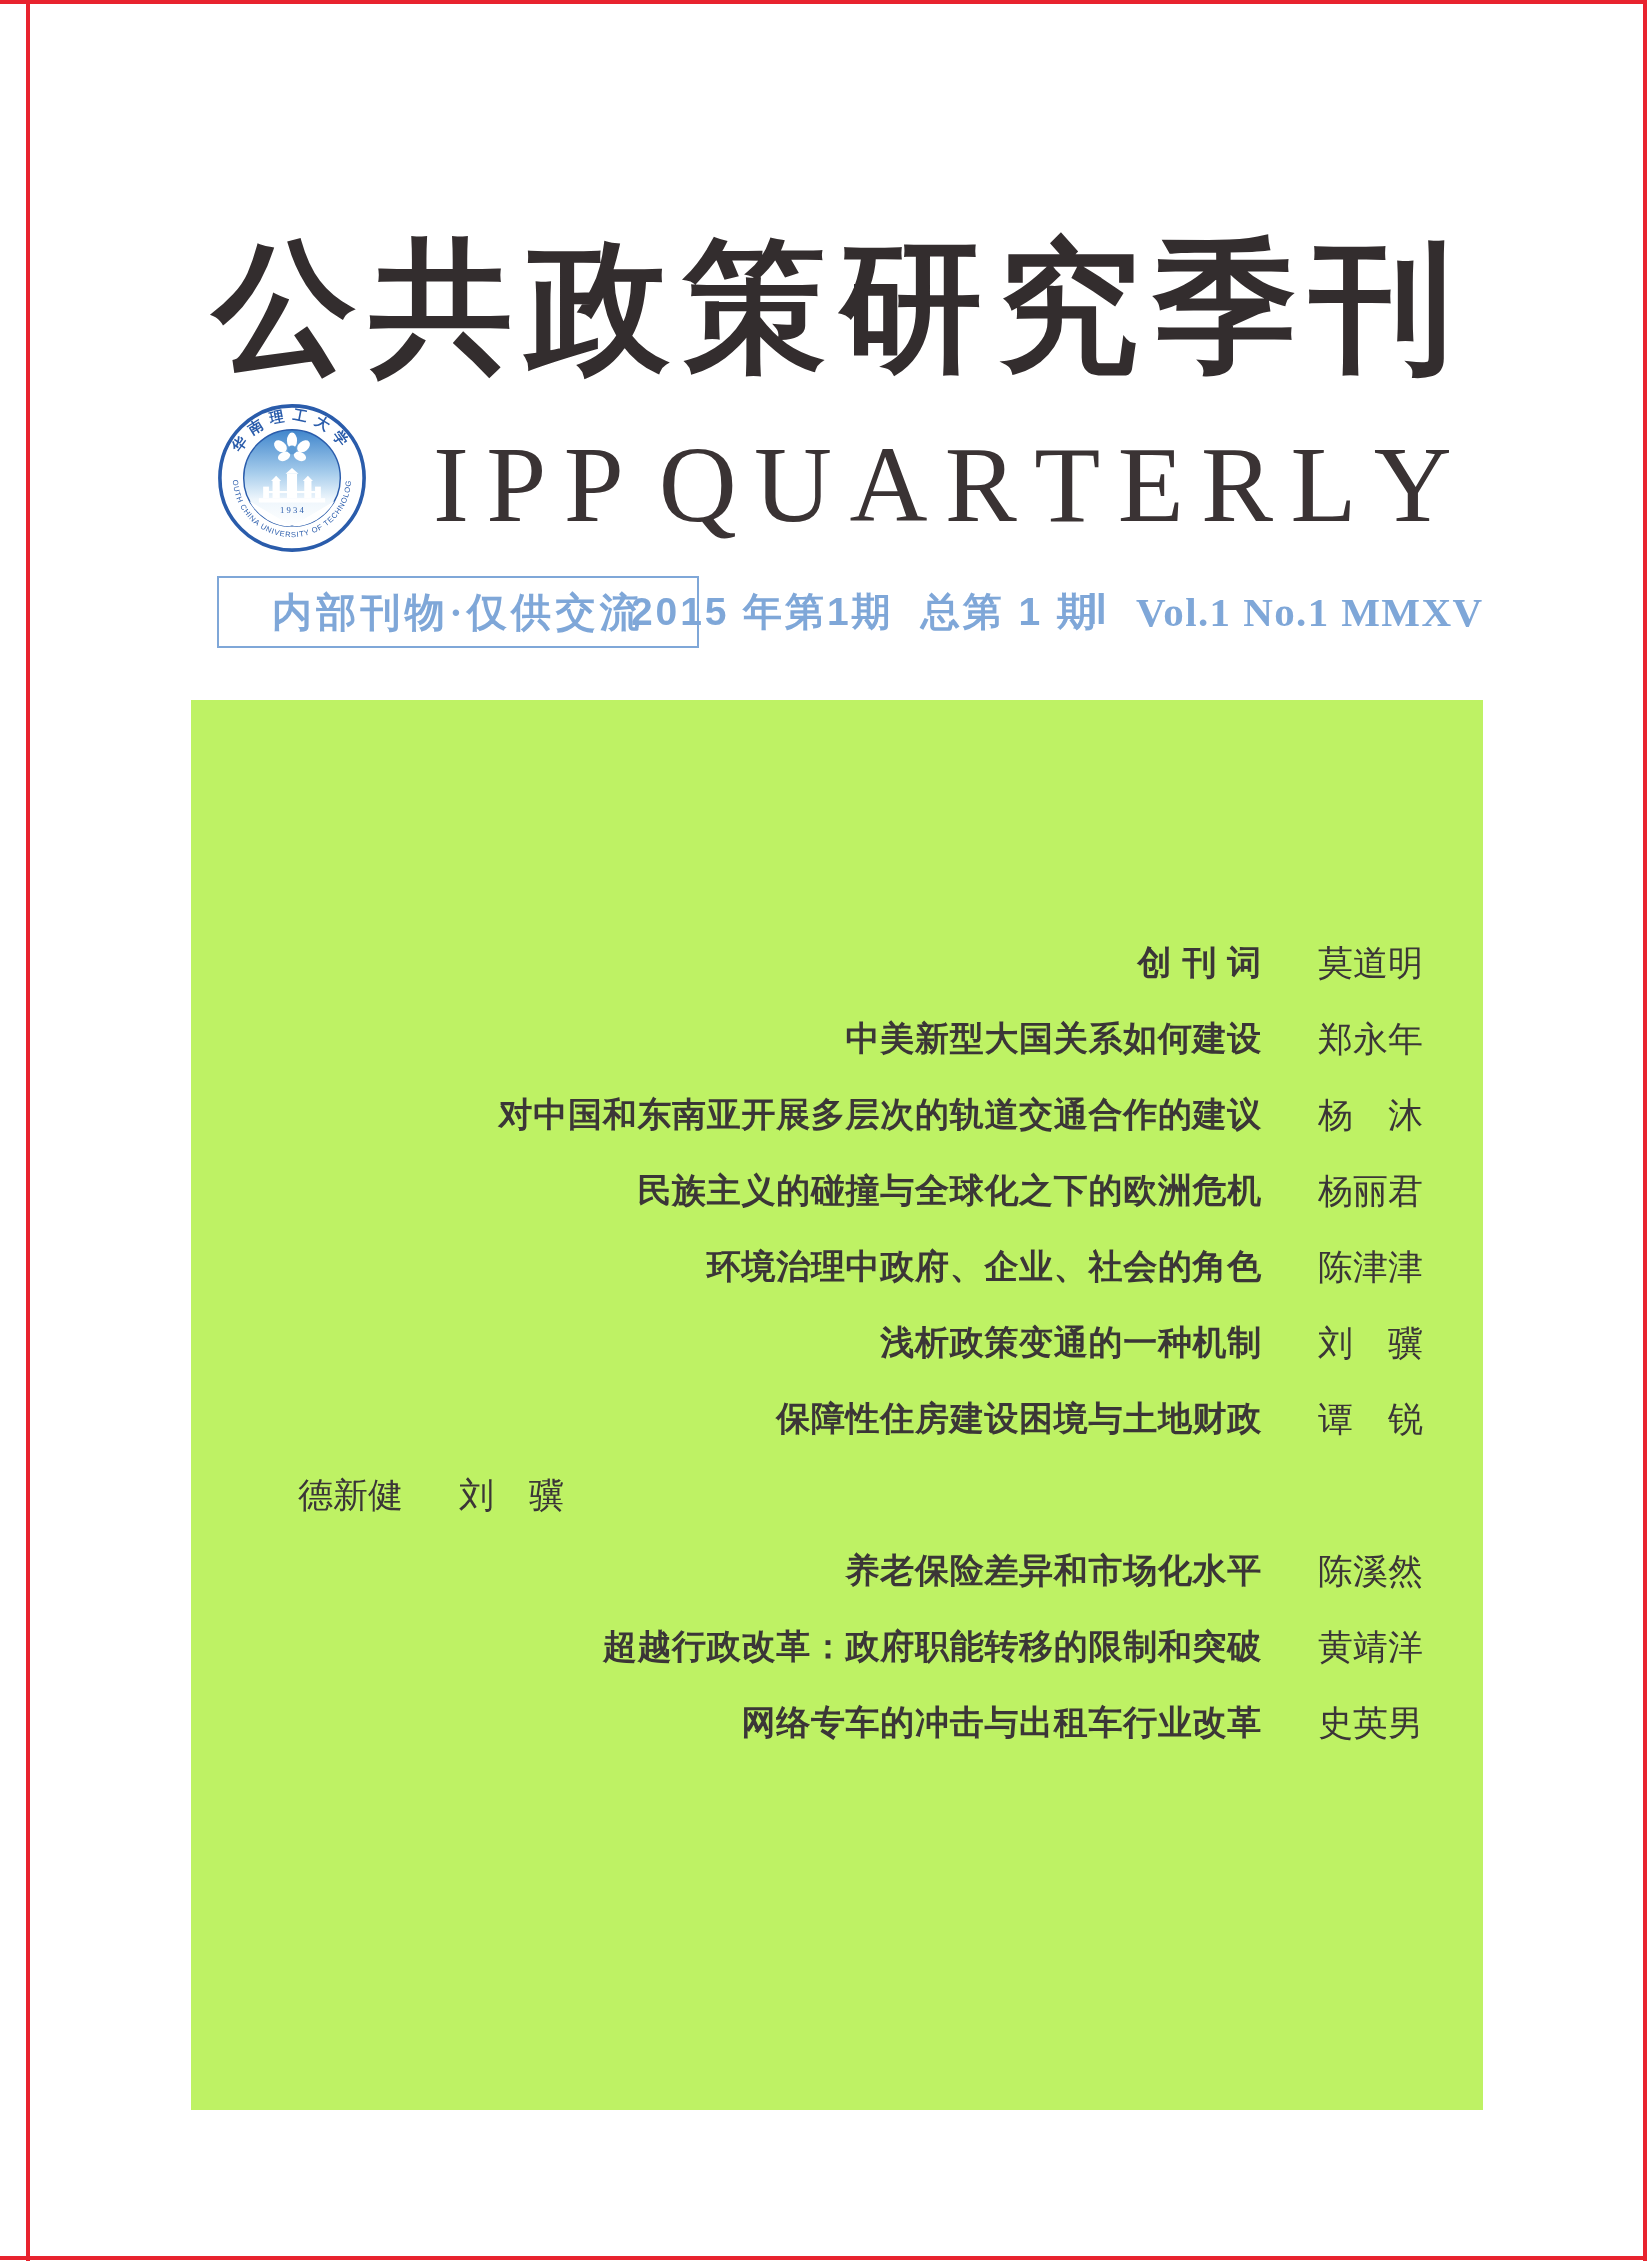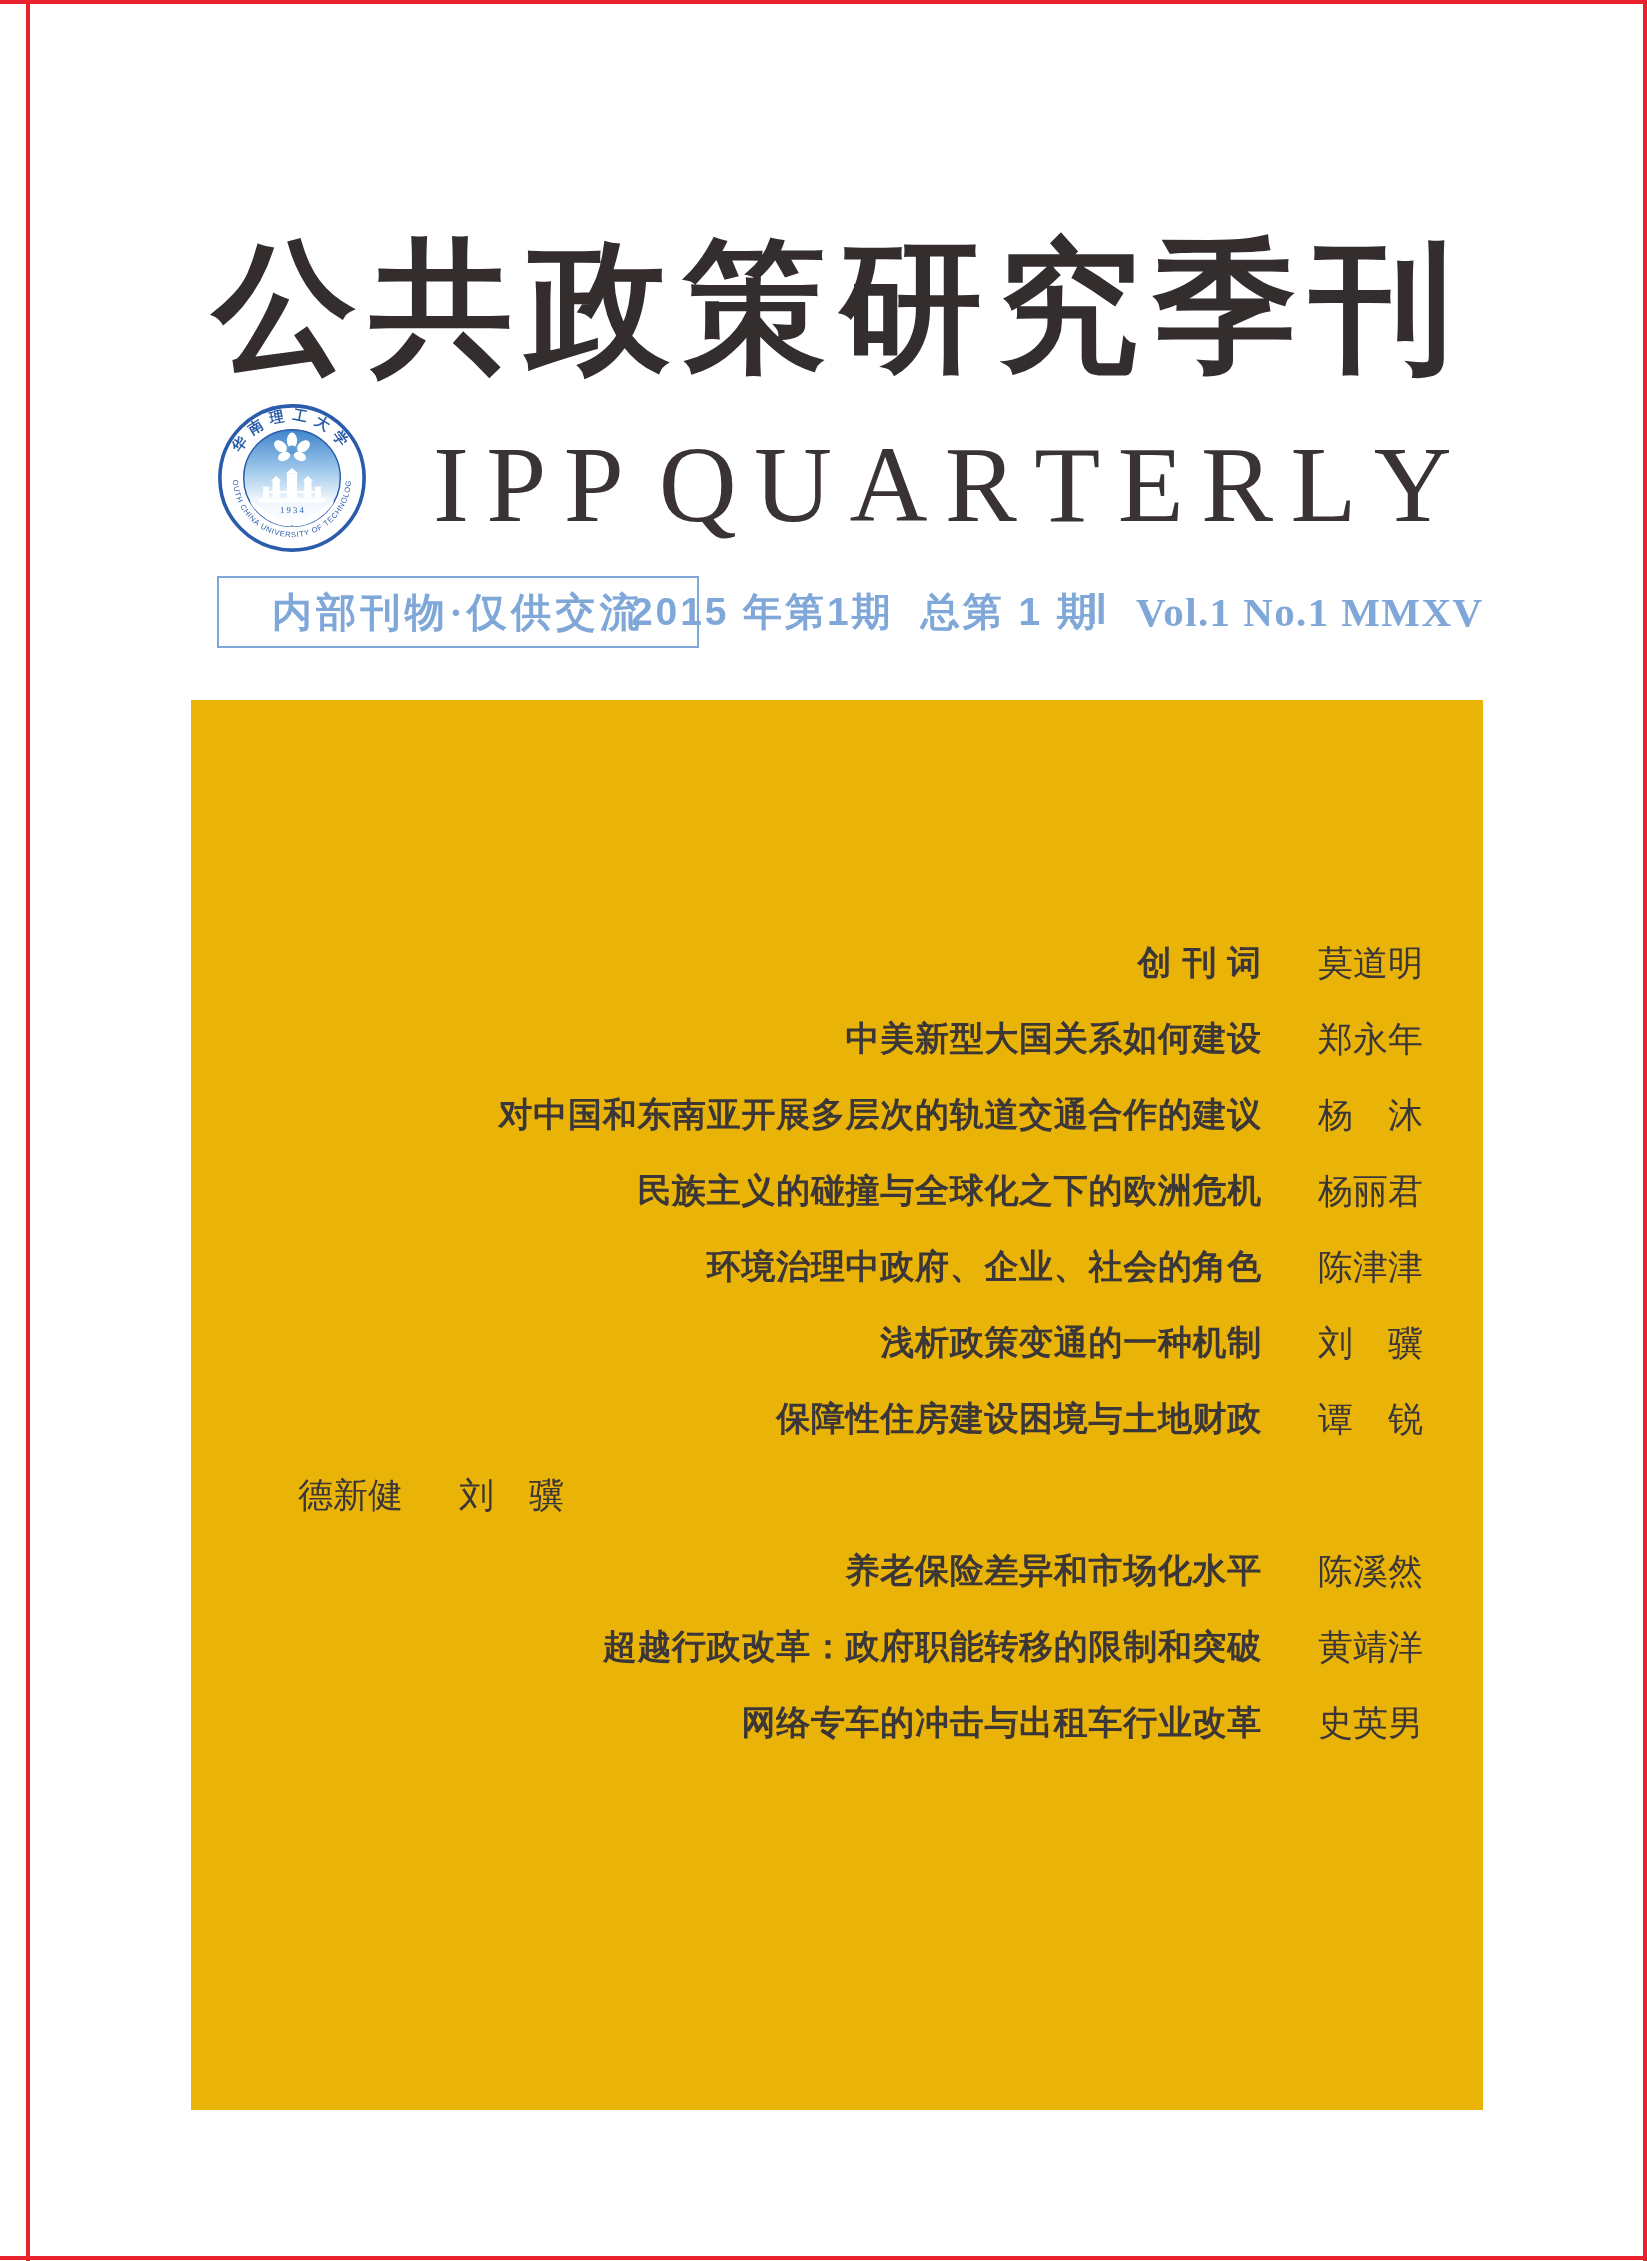--- a/index.html
+++ b/index.html
@@ -50,21 +50,21 @@
   }
   .issue-en{
     position:absolute;left:1136px;top:576px;height:72px;line-height:72px;
     font-weight:bold;font-size:41px;letter-spacing:1.4px;color:#7fa7d8;
     font-family:"Liberation Serif","DejaVu Serif",serif;white-space:pre;
   }
 
   
   .panel{
     position:absolute;left:191px;top:700px;width:1292px;height:1410px;
-    background:#eab308;
+    background:#bef264;
   }
   .toc{
     position:absolute;left:51px;right:51px;top:244px;
   }
   .toc-row{
     display:flex;align-items:center;height:38px;margin-bottom:38px;
   }
   .toc-title{
     flex:1;text-align:right;font-weight:bold;font-size:34px;
     letter-spacing:0.7px;color:#3b3637;white-space:pre;

